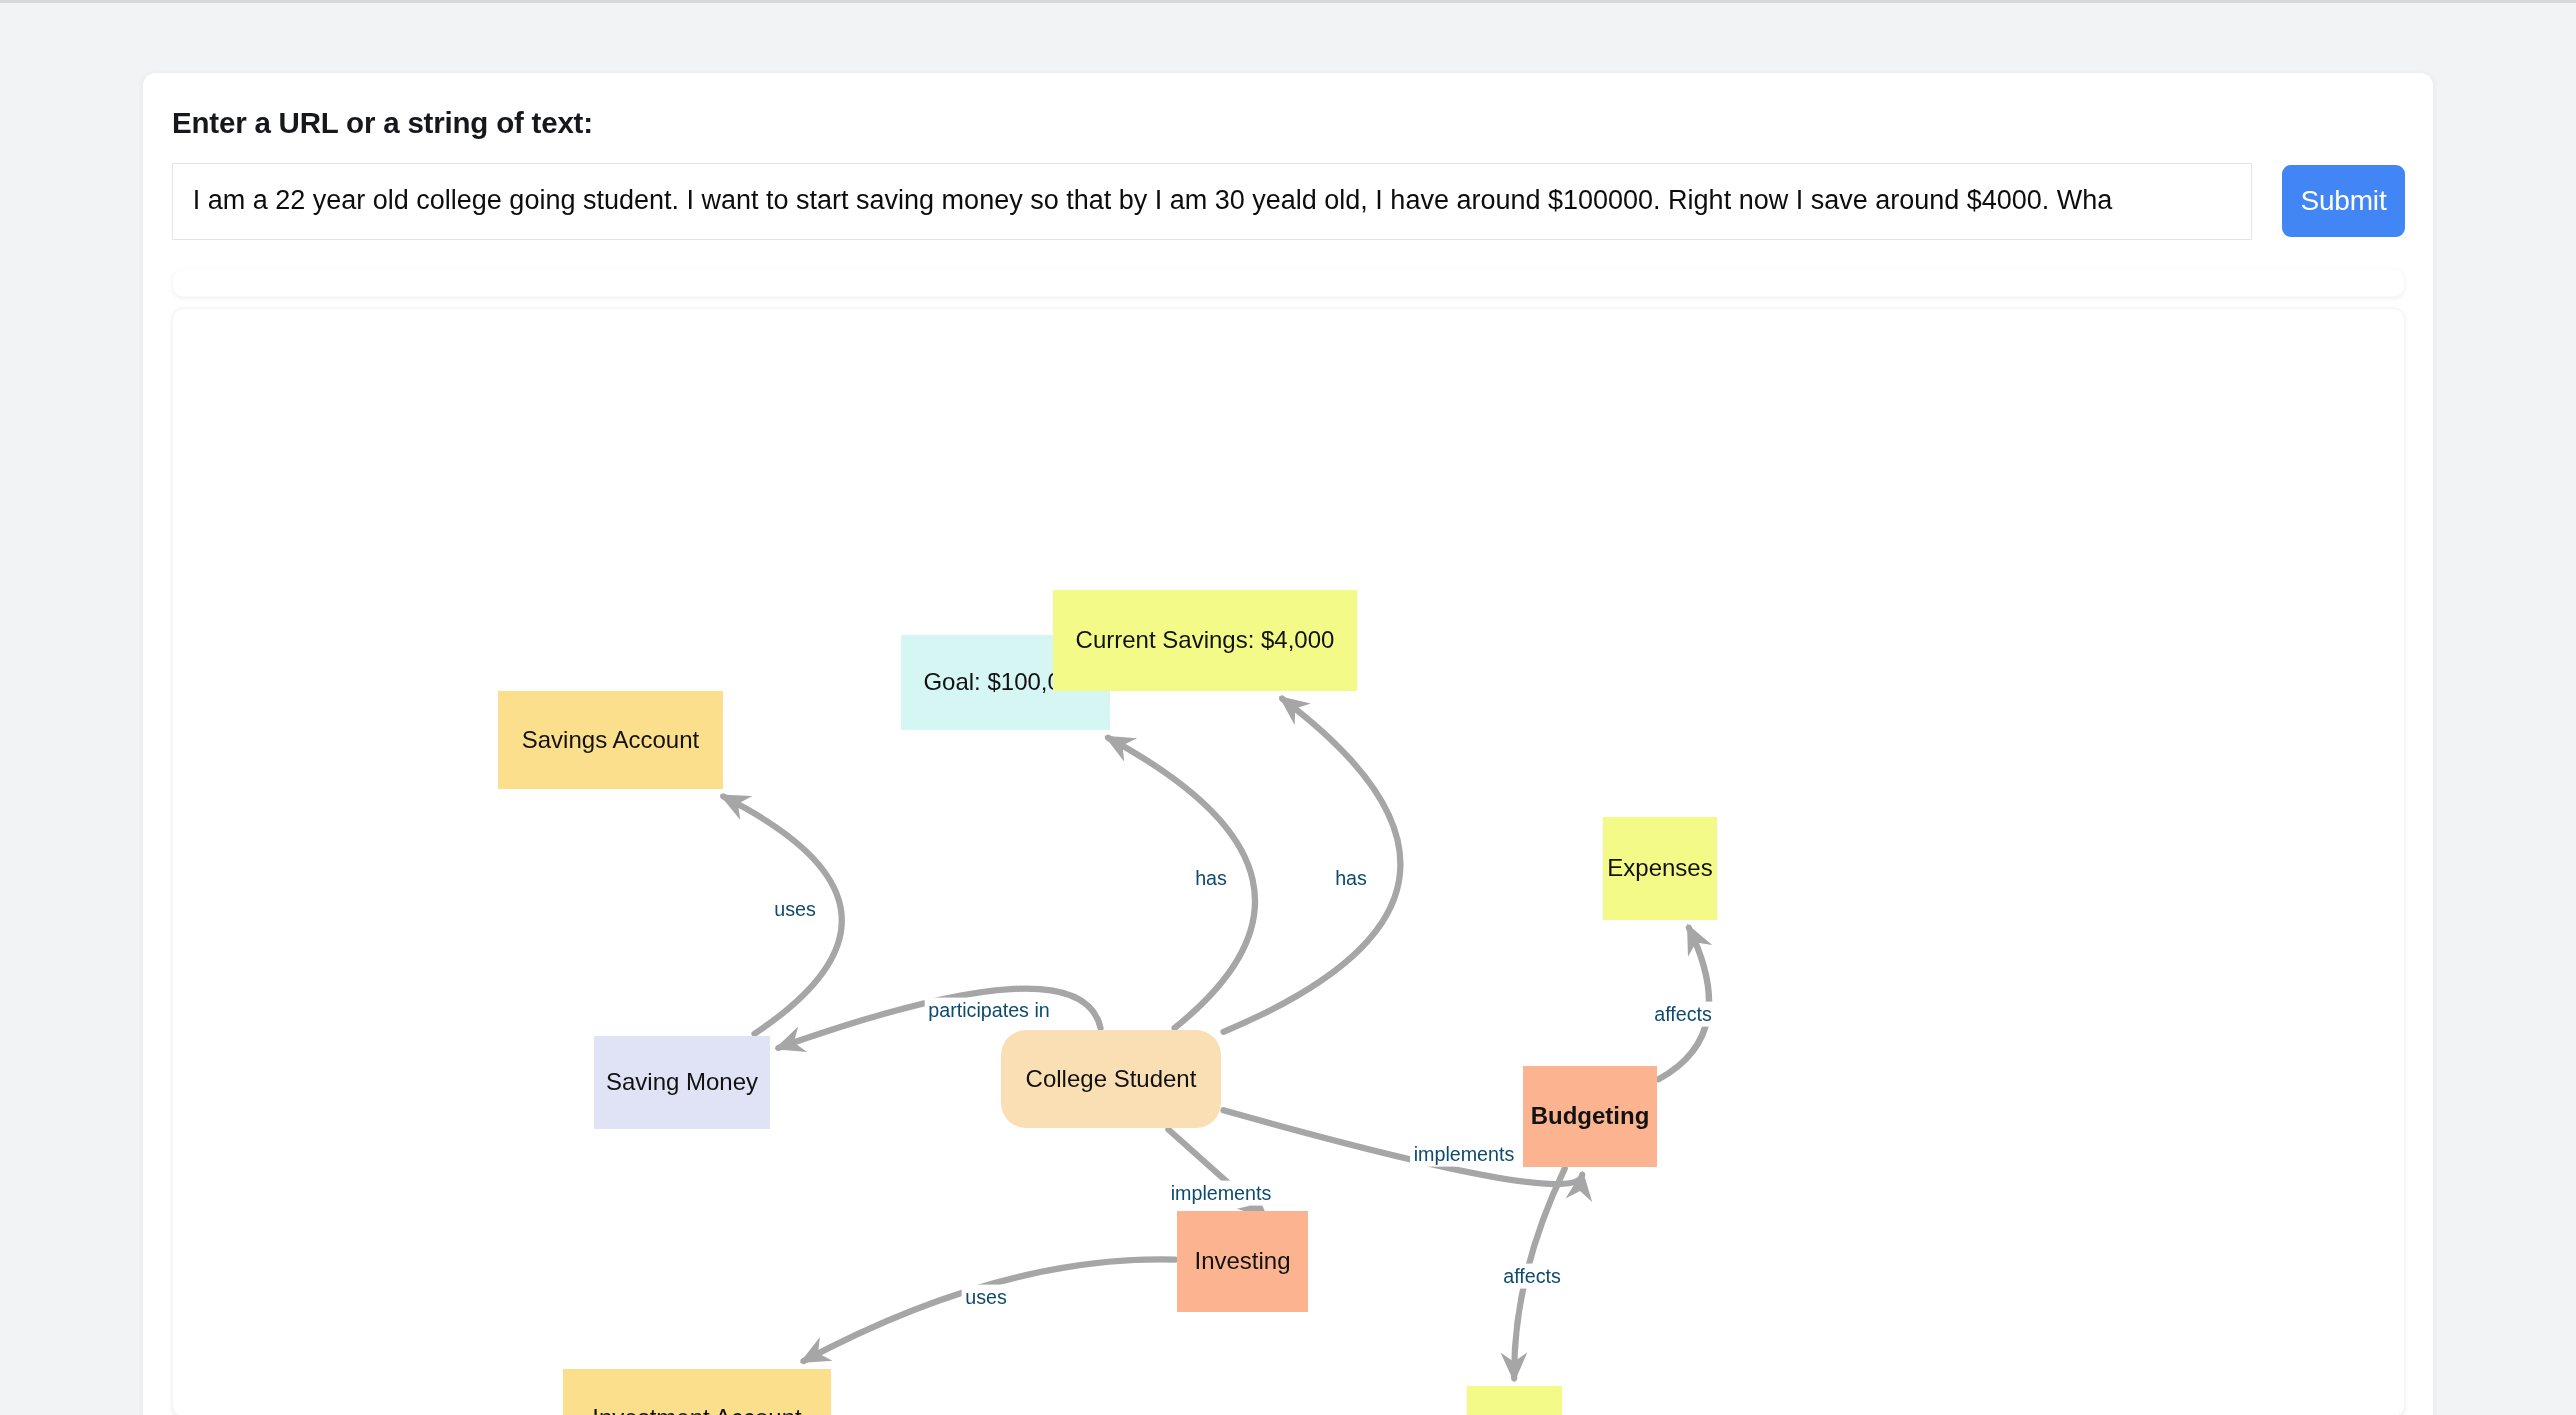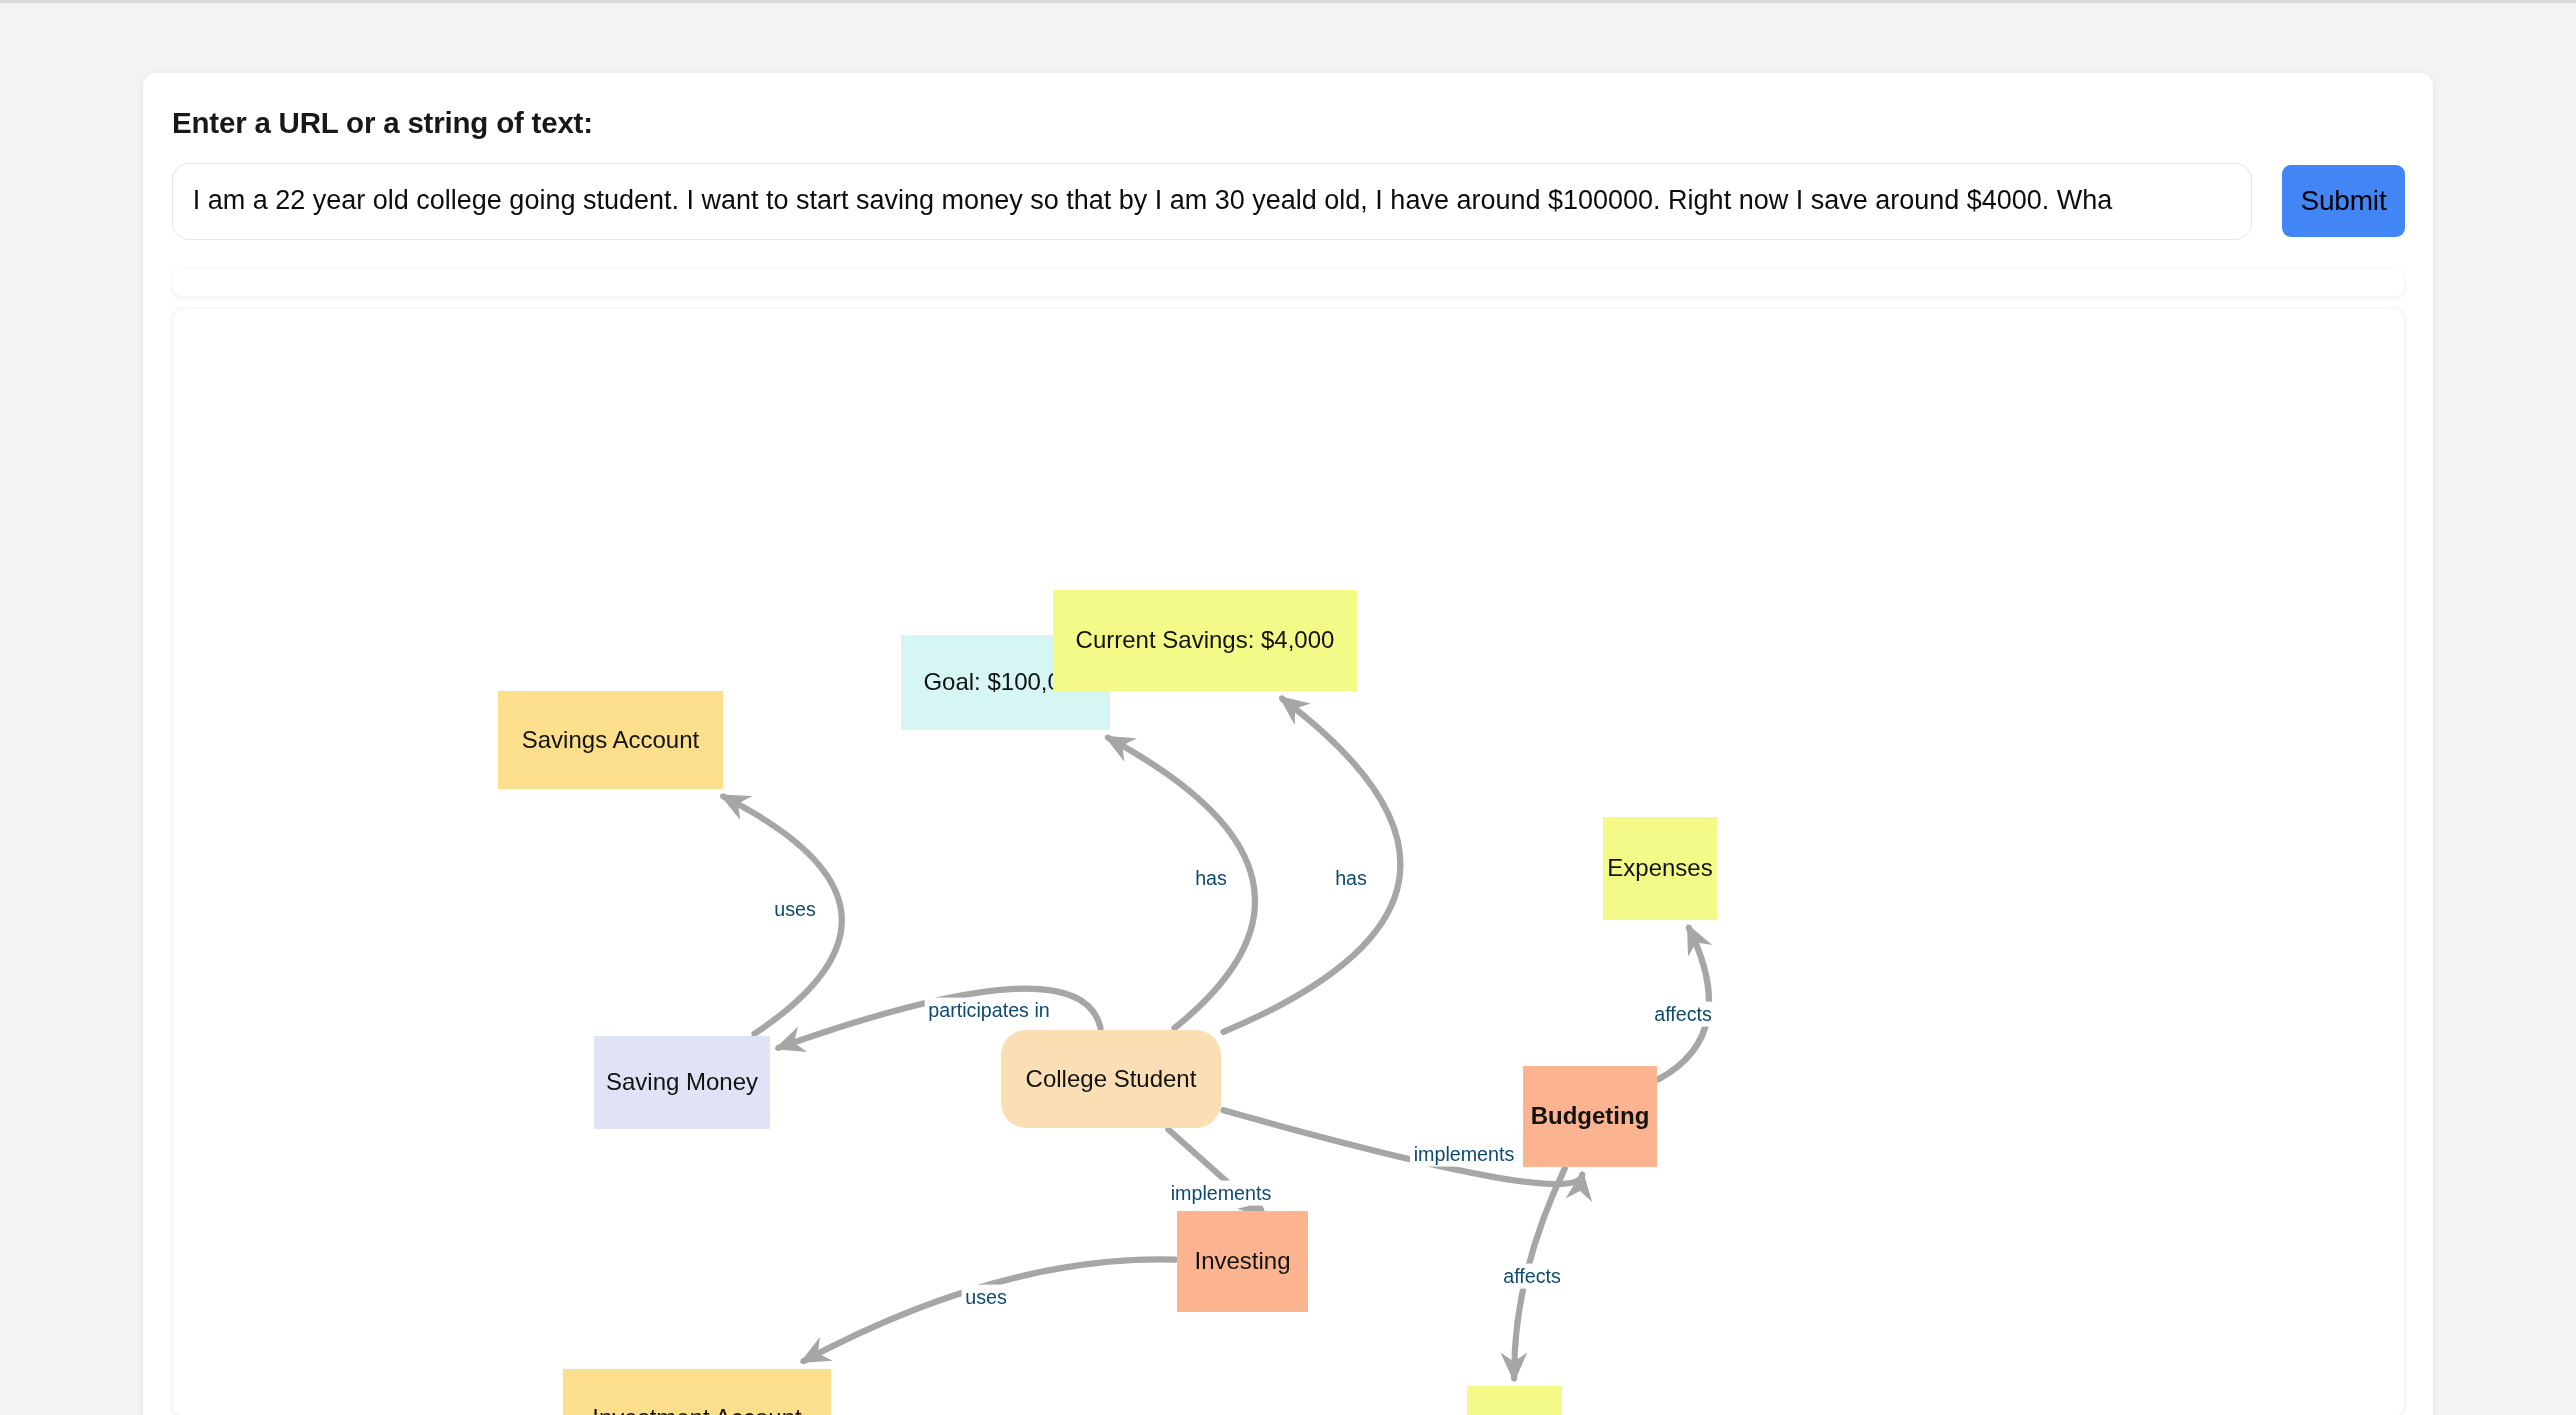--- a/index.html
+++ b/index.html
@@ -49,38 +49,38 @@
     top: 163px;
     width: 2233px;
     height: 77px;
   }
   .url-input {
     position: absolute;
     left: 0; top: 0;
     width: 2080px;
     height: 77px;
     border: 1.8px solid #e3e5e9;
-    border-radius: 17px;
+    border-radius: 1px;
     background: #ffffff;
     font-family: "Liberation Sans", sans-serif;
     font-size: 27px;
     color: #0d0d0d;
     padding: 0 19.7px;
     outline: none;
     white-space: nowrap;
     overflow: hidden;
     line-height: 73px;
   }
   .submit-btn {
     position: absolute;
     right: 0; top: 1.8px;
     width: 123px;
     height: 72px;
     background: #4285f4;
-    color: #000000;
+    color: #ffffff;
     border: none;
     border-radius: 9px;
     font-family: "Liberation Sans", sans-serif;
     font-size: 28px;
     cursor: pointer;
     letter-spacing: -0.2px;
   }
   .thin-strip {
     position: absolute;
     left: 172px;

